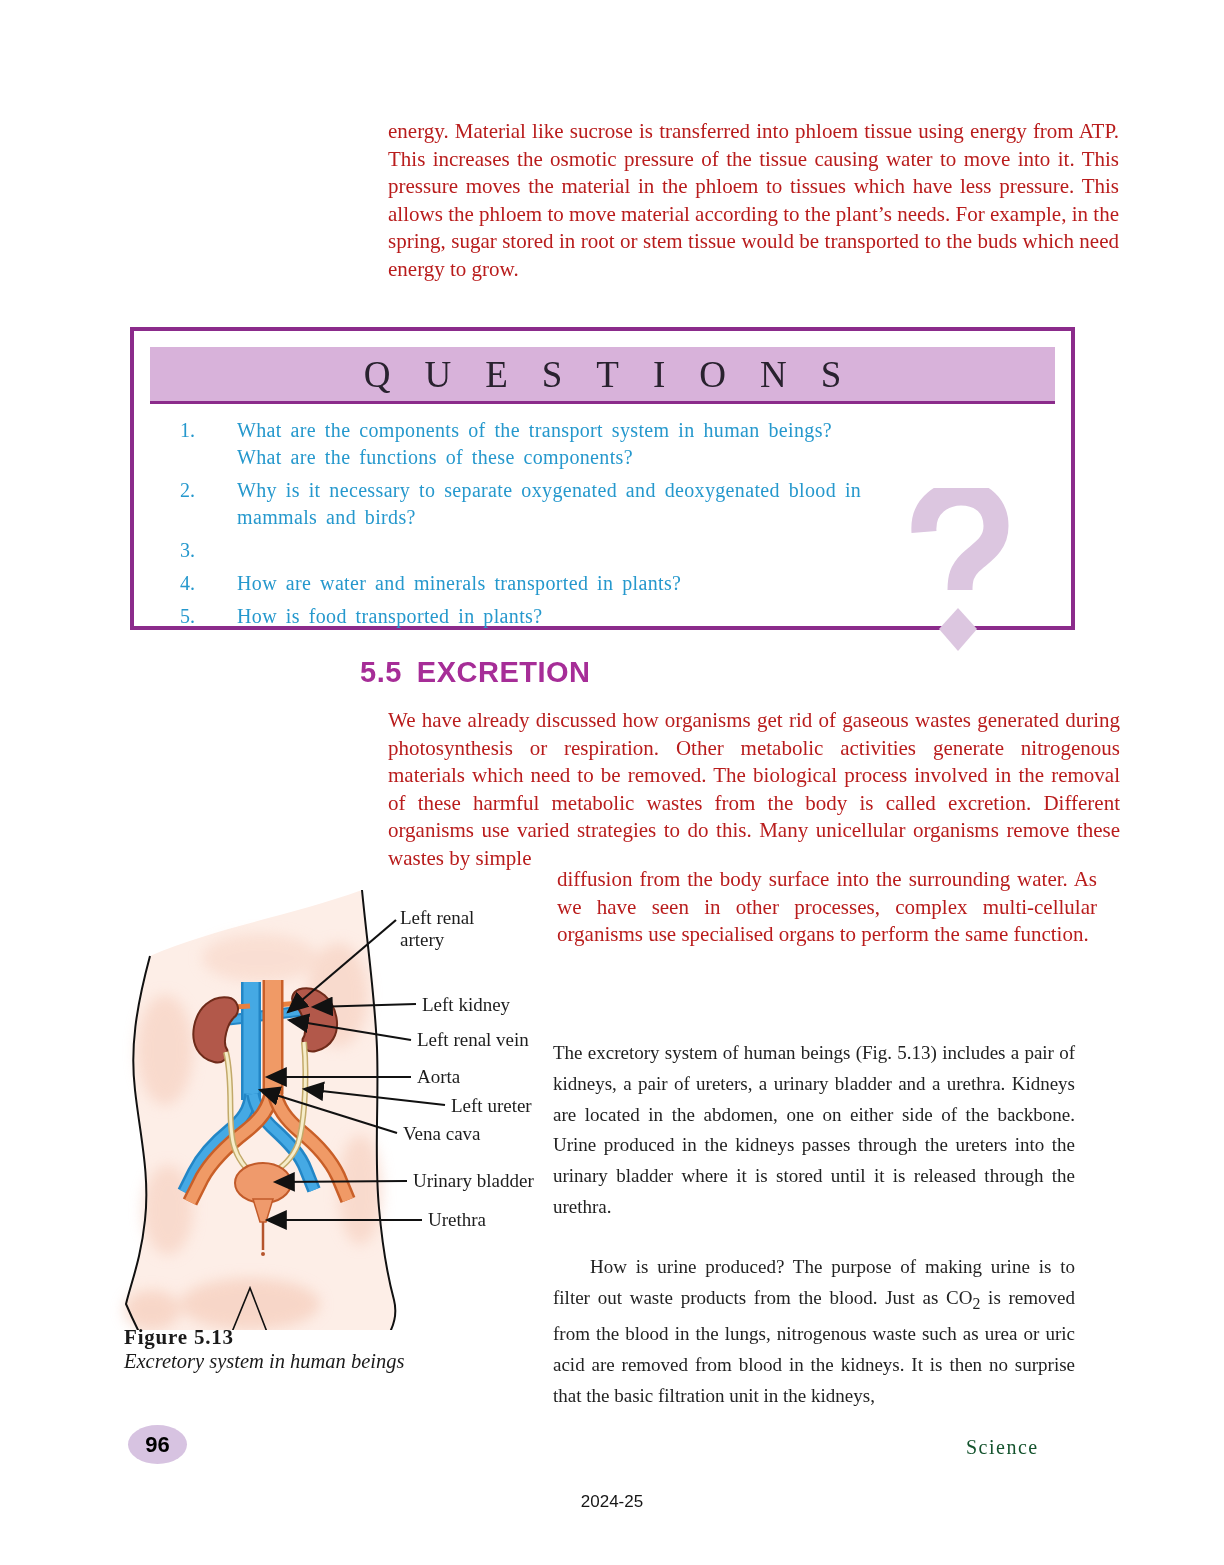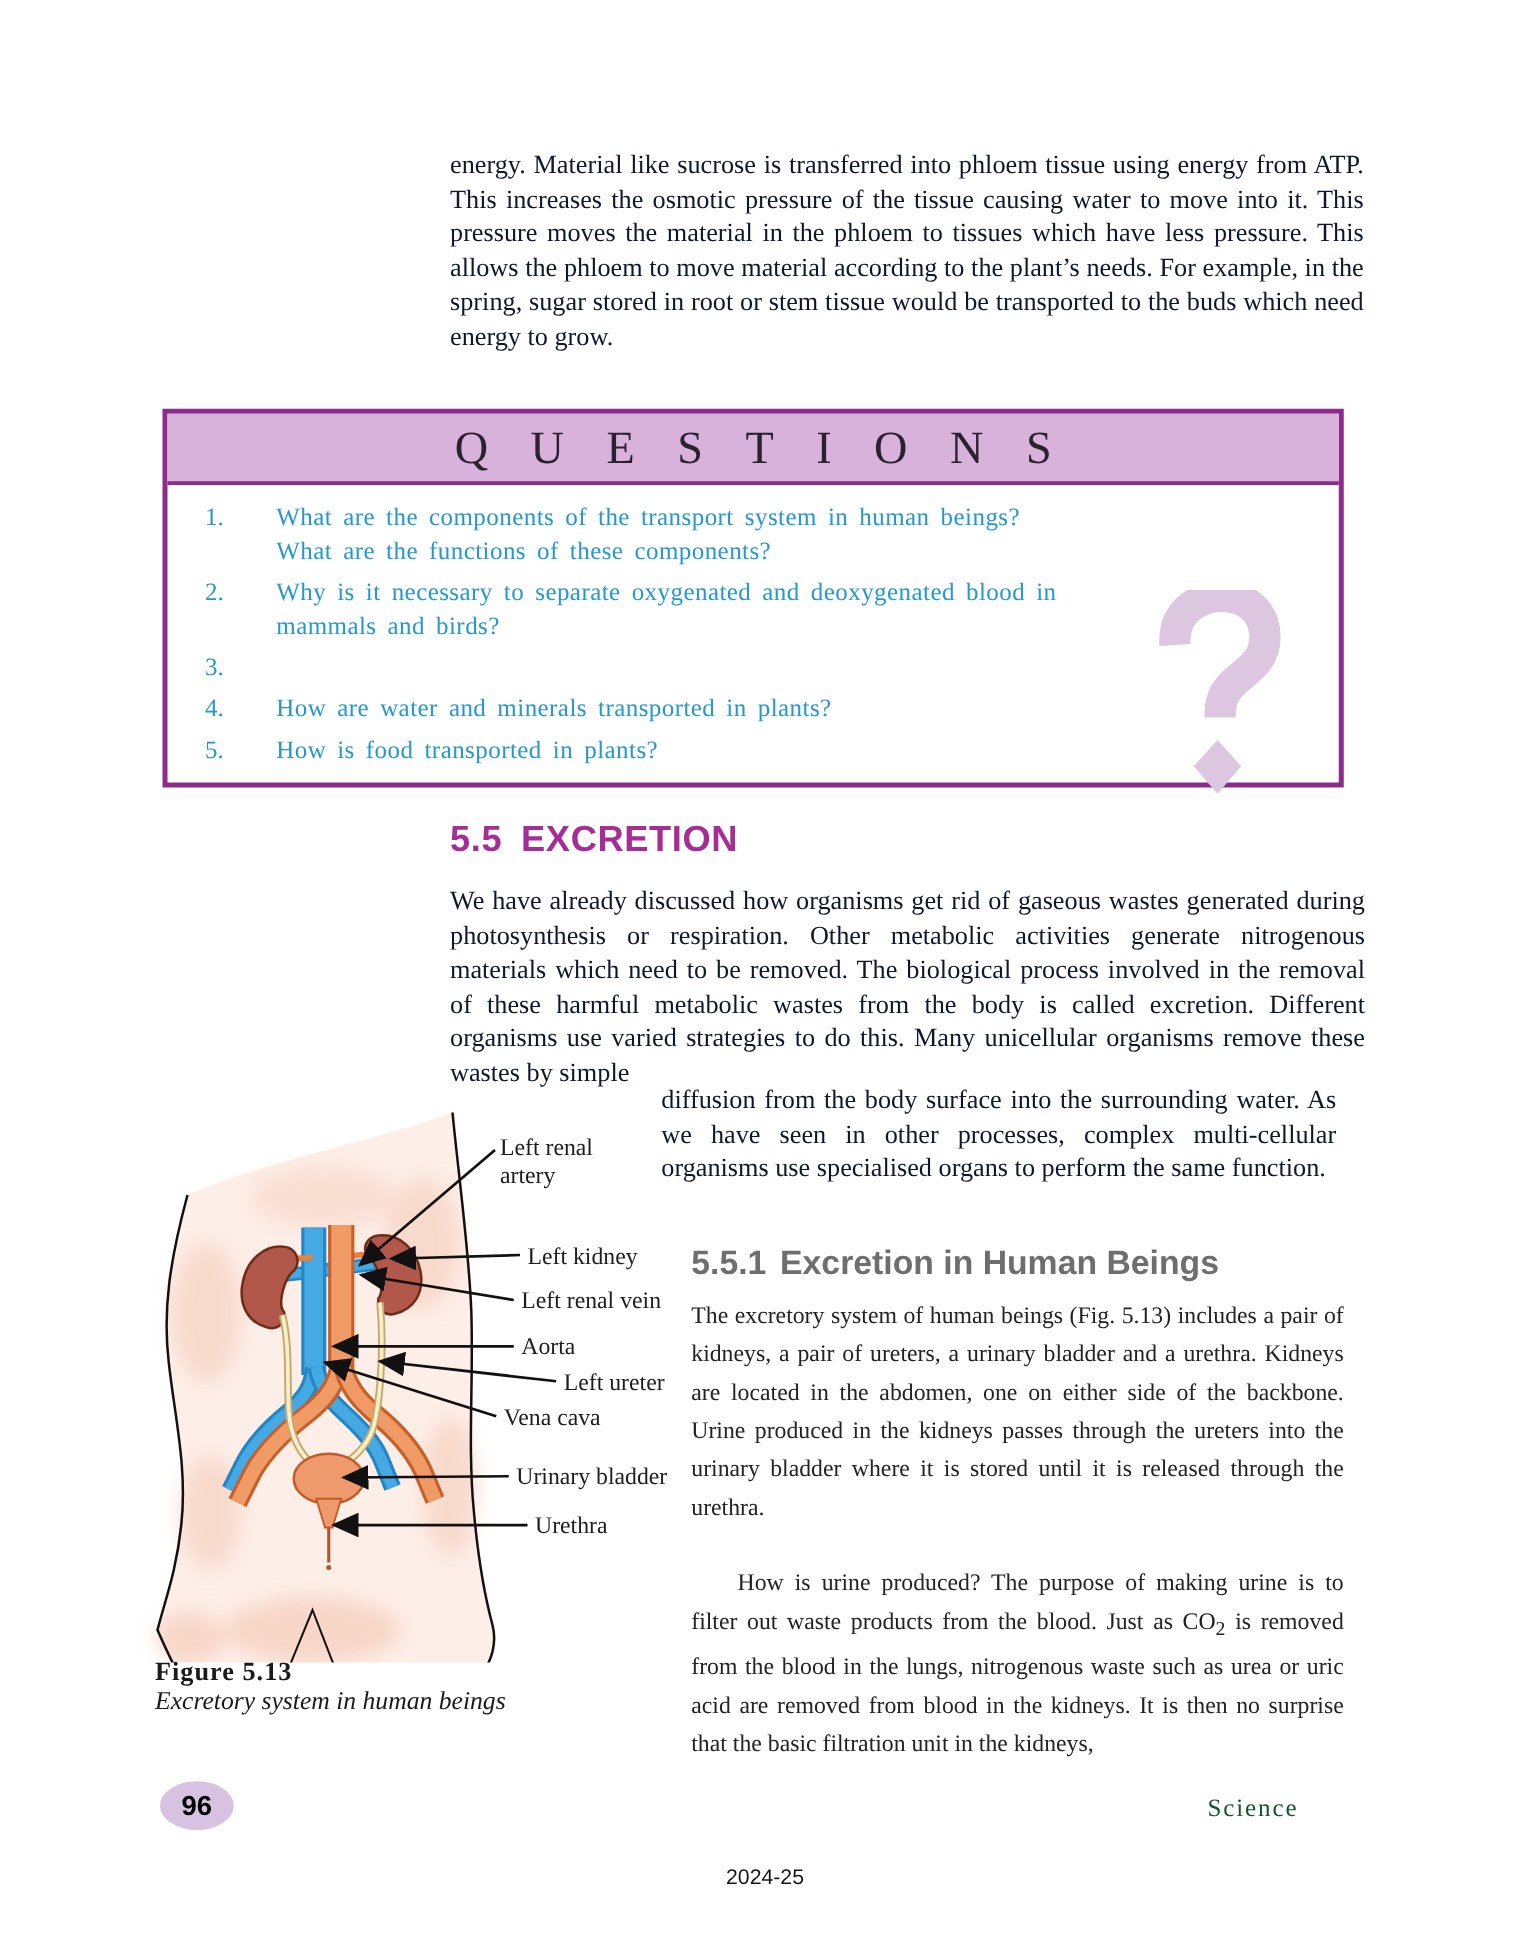--- a/index.html
+++ b/index.html
@@ -10,28 +10,28 @@
     --heading-gray:#6e6e6e;
     --watermark:#dcc6e0;
     --badge-bg:#d7c3e1;
   }
   html,body{margin:0;padding:0;background:#ffffff;}
   .page{
     position:relative;width:1224px;height:1565px;background:#ffffff;
     font-family:"Liberation Serif","DejaVu Serif",serif;color:#1d1d1d;overflow:hidden;
   }
   .abs{position:absolute;}
-  .para{font-size:21px;line-height:27.6px;text-align:justify;color:#0f172a;}
+  .para{font-size:21px;line-height:27.6px;text-align:justify;color:#b91c1c;margin-left:28px;}
   .para-loose{font-size:19px;line-height:30.8px;text-align:justify;color:#232323;}
   .indent{text-indent:37px;}
 
   
   .qbox{
     left:130px;top:327px;width:945px;height:303px;box-sizing:border-box;
-    border:4px solid var(--purple-border);background:#fff;padding:0;
+    border:4px solid var(--purple-border);background:#fff;padding:16px;
   }
   .qhead{
     height:54px;background:var(--band-bg);border-bottom:3px solid var(--purple-border);
     display:flex;align-items:center;justify-content:center;
     font-size:37px;letter-spacing:34px;text-indent:34px;color:#29222f;
   }
   .qlist{position:relative;padding:13px 0 0 30px;}
   .qitem{display:flex;margin-bottom:6px;font-size:20px;line-height:27px;color:var(--question-blue);}
   .qnum{width:57px;flex:none;}
   .qtext{white-space:pre-line;letter-spacing:0.35px;word-spacing:3.5px;max-width:700px;}
@@ -200,23 +200,20 @@
     <text class="fig-label" x="307" y="203">Aorta</text>
     <text class="fig-label" x="341" y="232">Left ureter</text>
     <text class="fig-label" x="293" y="260">Vena cava</text>
     <text class="fig-label" x="303" y="307">Urinary bladder</text>
     <text class="fig-label" x="318" y="346">Urethra</text>
   </svg>
 
   <div class="abs fig-caption-title">Figure 5.13</div>
   <div class="abs fig-caption-text">Excretory system in human beings</div>
 
-  <div class="abs subsec-head">
-    <span>5.5.1</span><span class="gap">Excretion in Human Beings</span>
-  </div>
 
   <div class="abs para-loose" style="left:553px;top:1038px;width:522px;">The excretory system of human beings (Fig. 5.13) includes a pair of kidneys, a pair of ureters, a urinary bladder and a urethra. Kidneys are located in the abdomen, one on either side of the backbone. Urine produced in the kidneys passes through the ureters into the urinary bladder where it is stored until it is released through the urethra.</div>
   <div class="abs para-loose indent" style="left:553px;top:1252px;width:522px;"><span>How is urine produced? The purpose of making urine is to filter out waste products from the blood. Just as CO</span><sub>2</sub><span> is removed from the blood in the lungs, nitrogenous waste such as urea or uric acid are removed from blood in the kidneys. It is then no surprise that the basic filtration unit in the kidneys,</span></div>
 
   <div class="abs page-badge">
     <span>96</span>
   </div>
   <div class="abs footer-right">Science</div>
   <div class="abs footer-year">2024-25</div>
 

